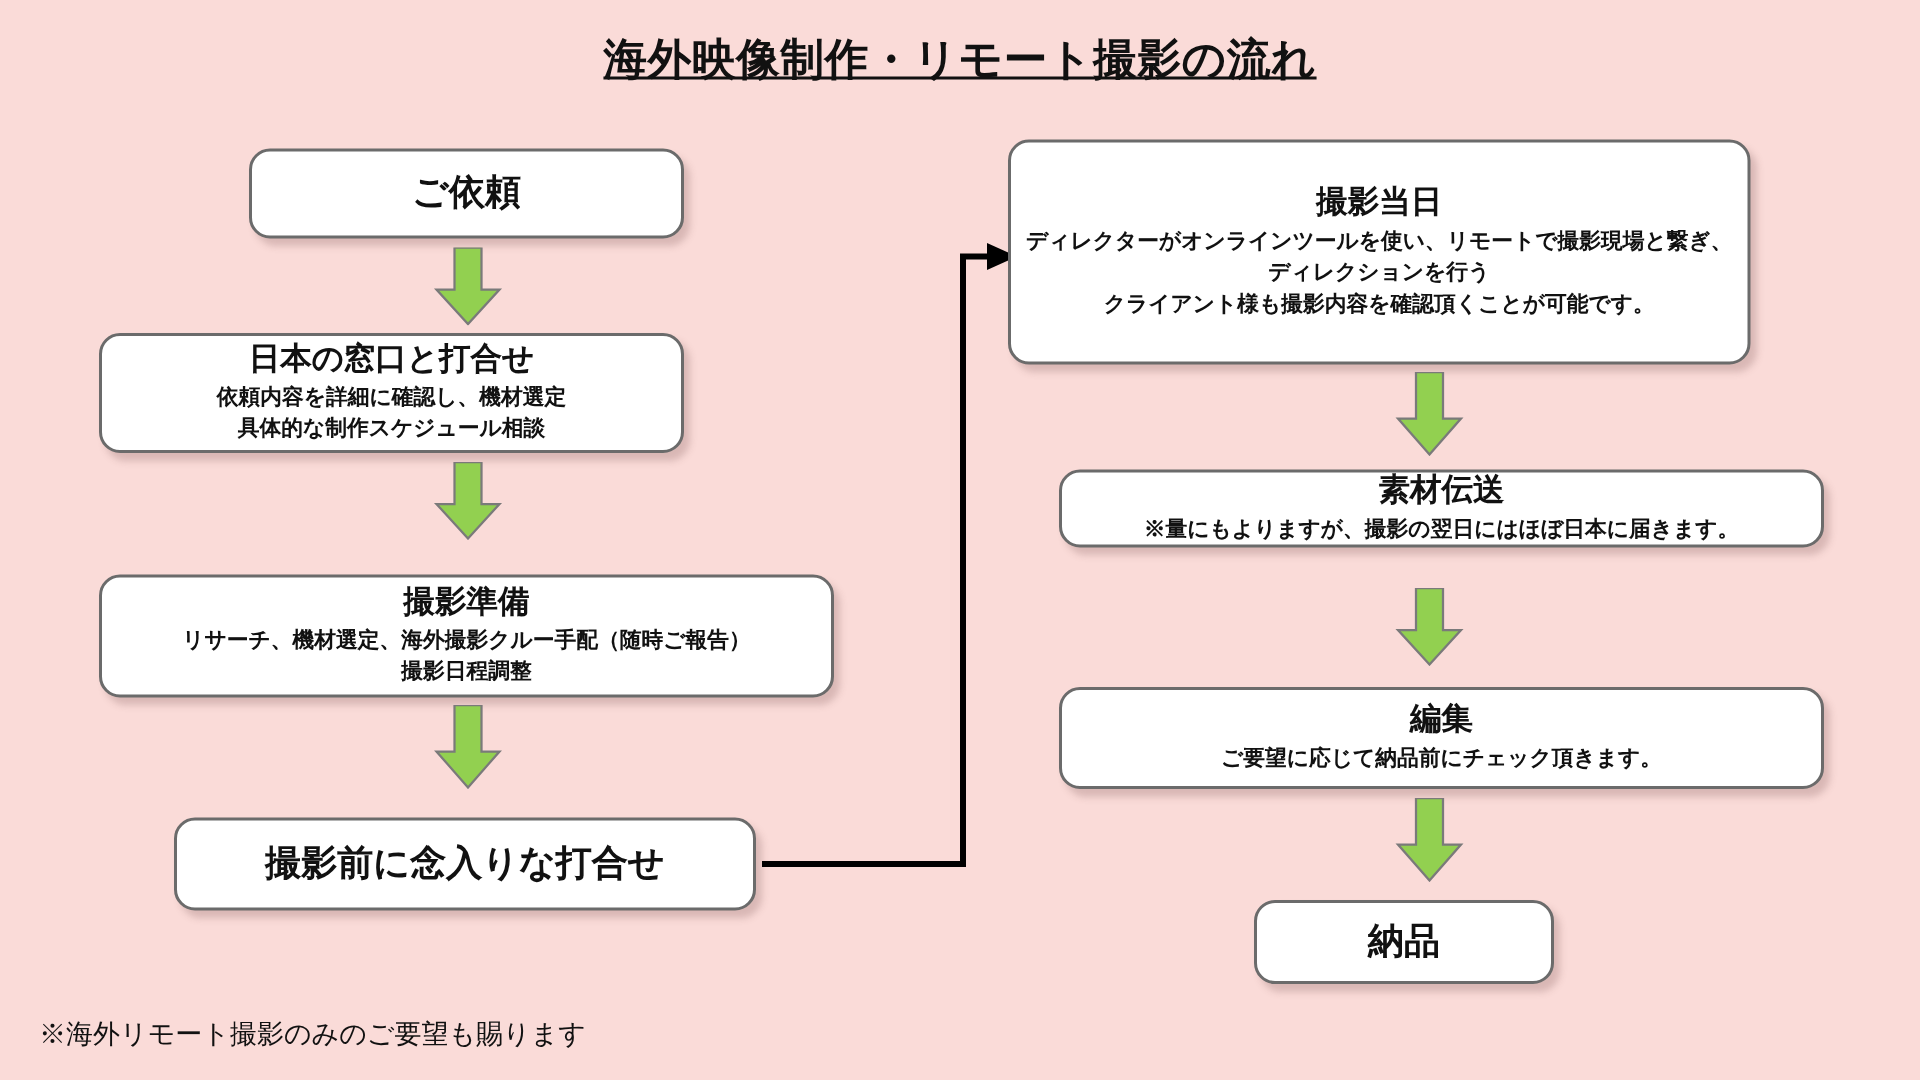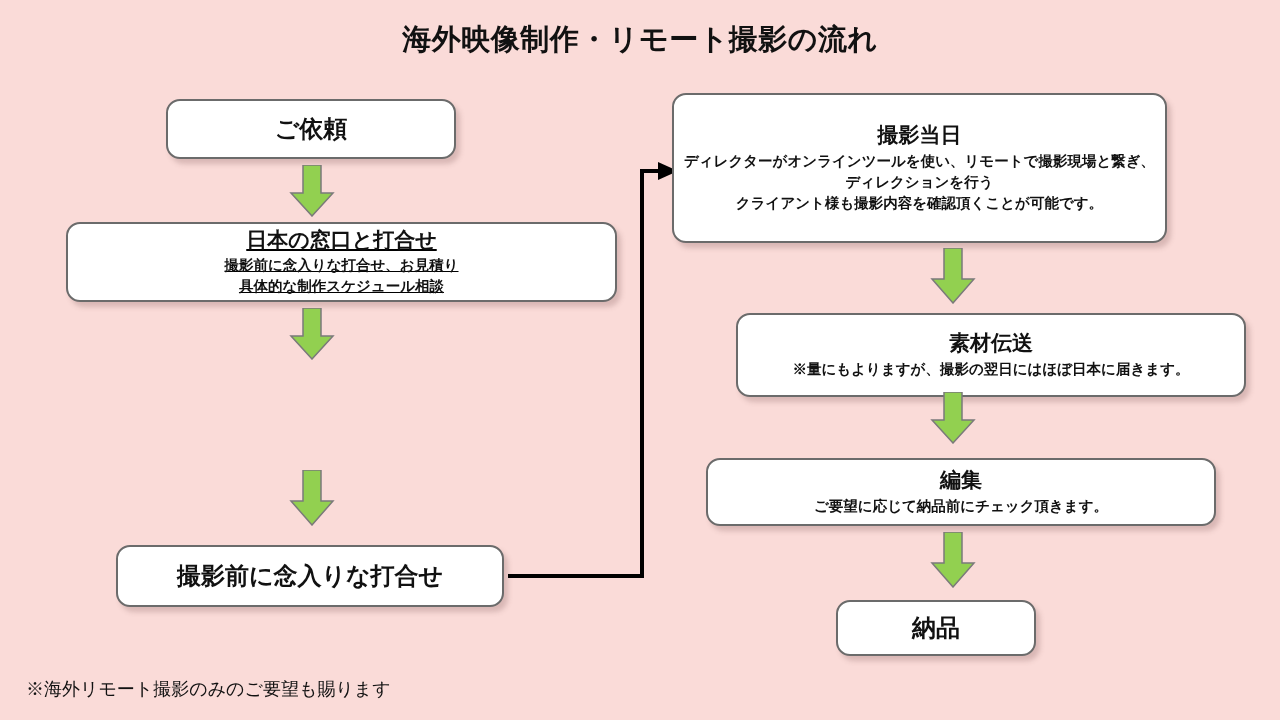--- a/index.html
+++ b/index.html
@@ -22,20 +22,21 @@
   .title {
     position: absolute;
     left: 0;
     top: 20px;
     width: 1280px;
     text-align: center;
     font-size: 29px;
     font-weight: bold;
     color: #111111;
     letter-spacing: 0.5px;
+    text-decoration: underline;
   }
   .node {
     position: absolute;
     background: #ffffff;
     border: 2px solid #6b6b6b;
     border-radius: 14px;
     box-sizing: border-box;
     box-shadow: 4px 5px 5px rgba(120, 80, 80, 0.25);
     display: flex;
     flex-direction: column;
@@ -88,32 +89,37 @@
   <div class="node big" style="left:166px; top:99px; width:290px; height:60px;">
     <div class="n-title">ご依頼</div>
   </div>
 
   <div class="arrow" style="left:287px; top:165px;">
     <svg width="50" height="52" viewBox="0 0 50 52" aria-hidden="true">
       <polygon points="16,0 34,0 34,28 46,28 25,51 4,28 16,28" fill="#92d050" stroke="#7a7a7a" stroke-width="1.5"></polygon>
     </svg>
   </div>
 
-  <div class="node" style="left:66px; top:222px; width:551px; height:80px;text-decoration:underline;">
+  <div class="node" style="left:66px; top:222px; width:390px; height:80px;">
     <div class="n-title">日本の窓口と打合せ</div>
-    <div class="n-sub" style="white-space:pre-line;">撮影前に念入りな打合せ、お見積り
+    <div class="n-sub" style="white-space:pre-line;">依頼内容を詳細に確認し、機材選定
 具体的な制作スケジュール相談</div>
   </div>
 
   <div class="arrow" style="left:287px; top:308px;">
     <svg width="50" height="52" viewBox="0 0 50 52" aria-hidden="true">
       <polygon points="16,0 34,0 34,28 46,28 25,51 4,28 16,28" fill="#92d050" stroke="#7a7a7a" stroke-width="1.5"></polygon>
     </svg>
   </div>
 
+  <div class="node" style="left:66px; top:383px; width:490px; height:82px;">
+    <div class="n-title">撮影準備</div>
+    <div class="n-sub" style="white-space:pre-line;">リサーチ、機材選定、海外撮影クルー手配（随時ご報告）
+撮影日程調整</div>
+  </div>
 
   <div class="arrow" style="left:287px; top:470px;">
     <svg width="50" height="56" viewBox="0 0 50 56" aria-hidden="true">
       <polygon points="16,0 34,0 34,31 46,31 25,55 4,31 16,31" fill="#92d050" stroke="#7a7a7a" stroke-width="1.5"></polygon>
     </svg>
   </div>
 
   <div class="node big" style="left:116px; top:545px; width:388px; height:62px;">
     <div class="n-title">撮影前に念入りな打合せ</div>
   </div>
@@ -131,21 +137,21 @@
 ディレクションを行う
 クライアント様も撮影内容を確認頂くことが可能です。</div>
   </div>
 
   <div class="arrow" style="left:928px; top:248px;">
     <svg width="50" height="56" viewBox="0 0 50 56" aria-hidden="true">
       <polygon points="16,0 34,0 34,31 46,31 25,55 4,31 16,31" fill="#92d050" stroke="#7a7a7a" stroke-width="1.5"></polygon>
     </svg>
   </div>
 
-  <div class="node" style="left:736px; top:313px; width:510px; height:84px;">
+  <div class="node" style="left:706px; top:313px; width:510px; height:52px;">
     <div class="n-title">素材伝送</div>
     <div class="n-sub" style="white-space:pre-line;">※量にもよりますが、撮影の翌日にはほぼ日本に届きます。</div>
   </div>
 
   <div class="arrow" style="left:928px; top:392px;">
     <svg width="50" height="52" viewBox="0 0 50 52" aria-hidden="true">
       <polygon points="16,0 34,0 34,28 46,28 25,51 4,28 16,28" fill="#92d050" stroke="#7a7a7a" stroke-width="1.5"></polygon>
     </svg>
   </div>
 

